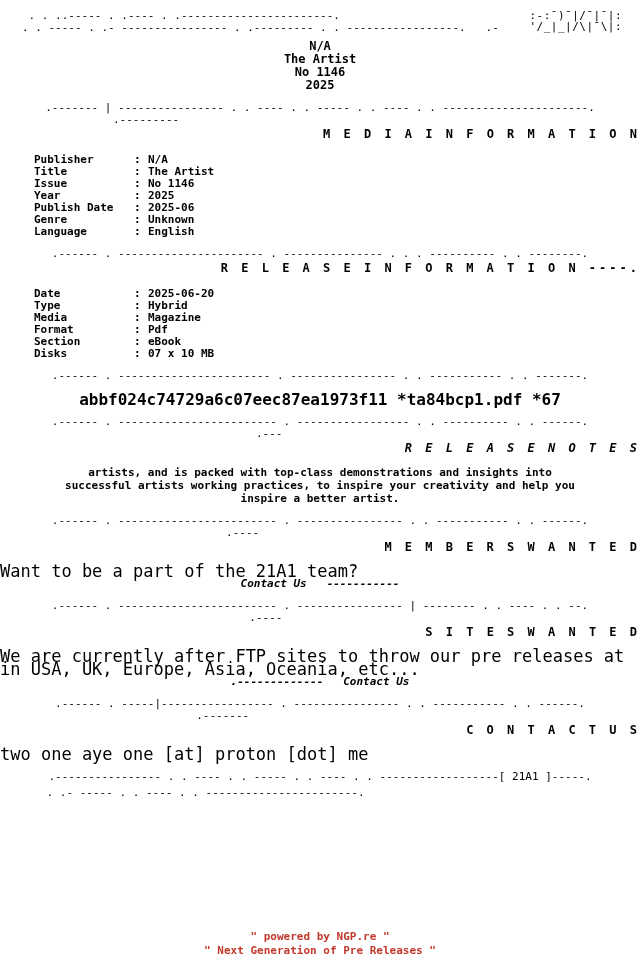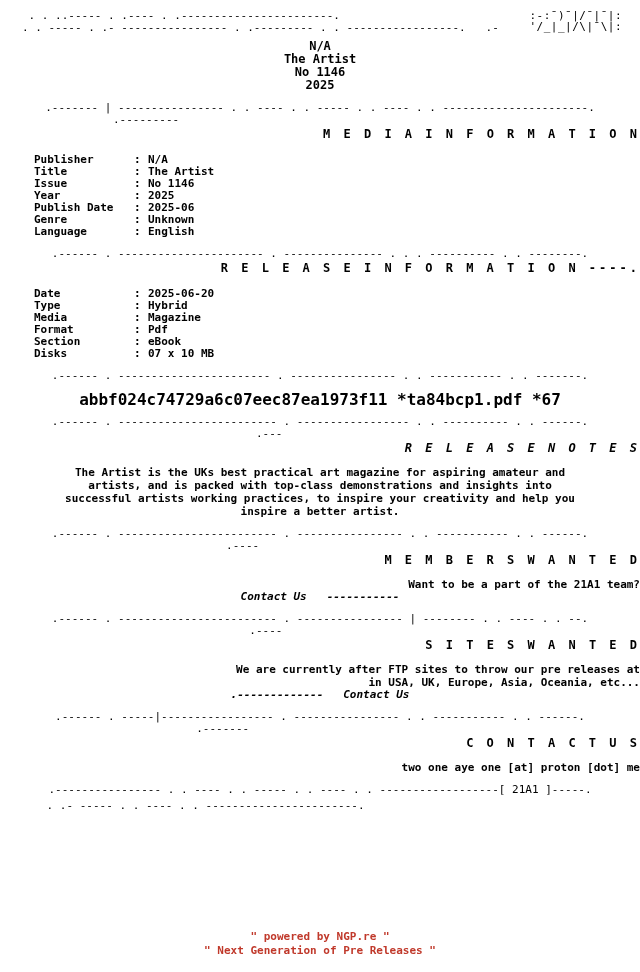--- a/index.html
+++ b/index.html
@@ -90,23 +90,23 @@
   }
   .notes {
     margin-top: 12px;
     text-align: center;
     font-weight: bold;
     font-size: 11px;
     line-height: 13px;
     padding: 0 8px;
   }
   .centered-bold {
-    text-align: right;
-    font-weight: bold;
-    font-size: 11px;
+    text-align: left;
+    font-weight: normal;
+    font-size: 17px;
     line-height: 13px;
     margin-top: 12px;
   }
   .contact-us-small {
     text-align: center;
     font-weight: bold;
     font-size: 11px;
     margin-top: 0;
     font-style: italic;
   }
@@ -170,21 +170,20 @@
 <span class="k">Disks</span><span class="c">:</span><span>07 x 10 MB</span></div>
 
   <div class="sep">.------ . ----------------------- . ---------------- . . ----------- . . -------.</div>
   <div class="hash-line">abbf024c74729a6c07eec87ea1973f11 *ta84bcp1.pdf *67</div>
 
   <div class="sep">.------ . ------------------------ . ----------------- . . ---------- . . ------.</div>
   <div class="rule" style="text-align:left; padding-left:150px;">                .---</div>
   <div class="sect-head" style="font-style:italic;">R E L E A S E   N O T E S</div>
 
   <div class="notes">
-    <div>The Artist is the UKs best practical art magazine for aspiring amateur and</div>
     <div>artists, and is packed with top-class demonstrations and insights into</div>
     <div>successful artists working practices, to inspire your creativity and help you</div>
     <div>inspire a better artist.</div>
   </div>
 
   <div class="sep">.------ . ------------------------ . ---------------- . . ----------- . . ------.</div>
   <div class="rule" style="text-align:left; padding-left:140px;">             .----</div>
   <div class="sect-head" style="padding-left:30px;">M E M B E R S   W A N T E D</div>
   <div class="centered-bold">Want to be a part of the 21A1 team?</div>
   <div class="contact-us-small"><span>Contact Us</span>&nbsp;&nbsp;&nbsp;<span>-----------</span></div>

